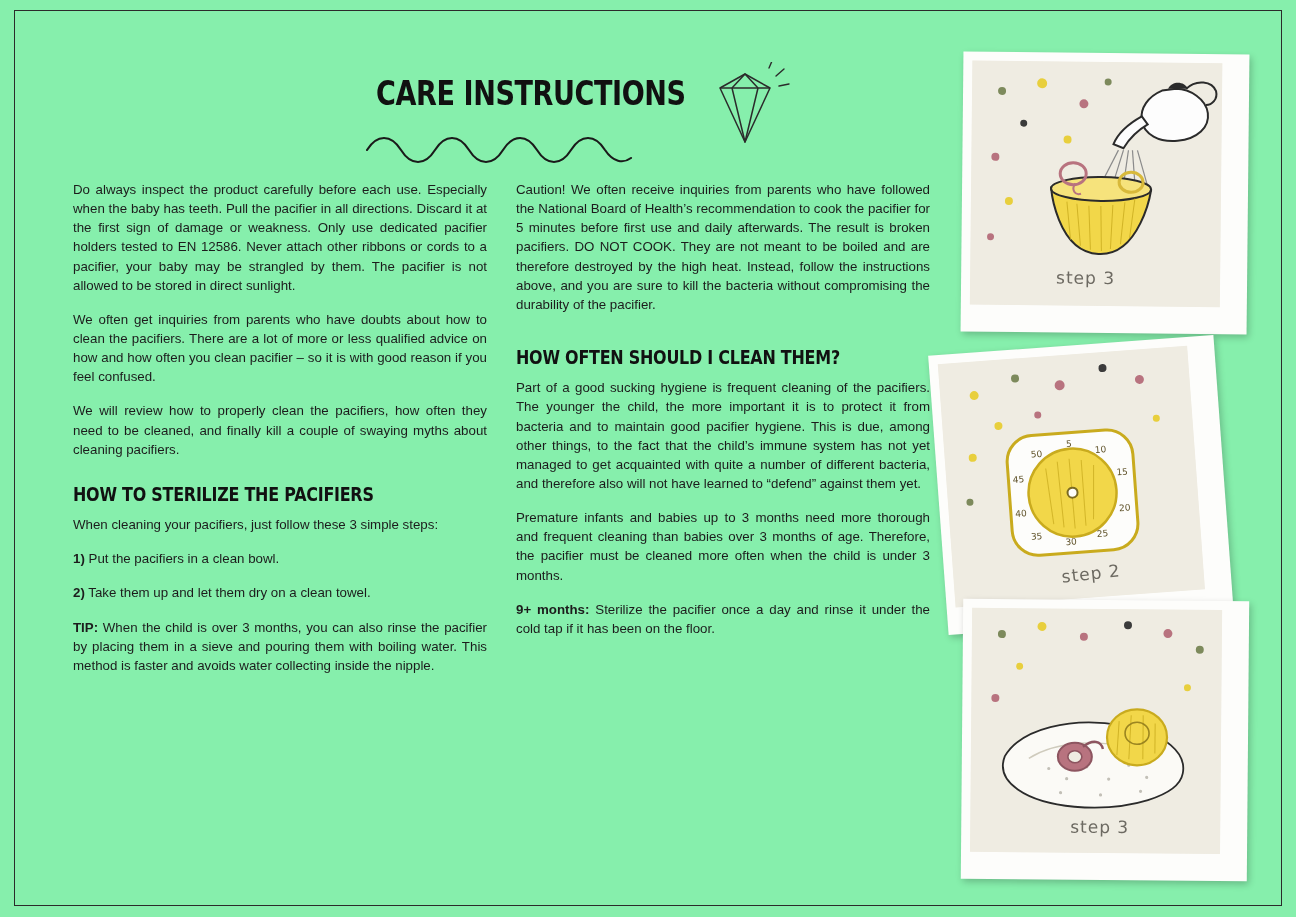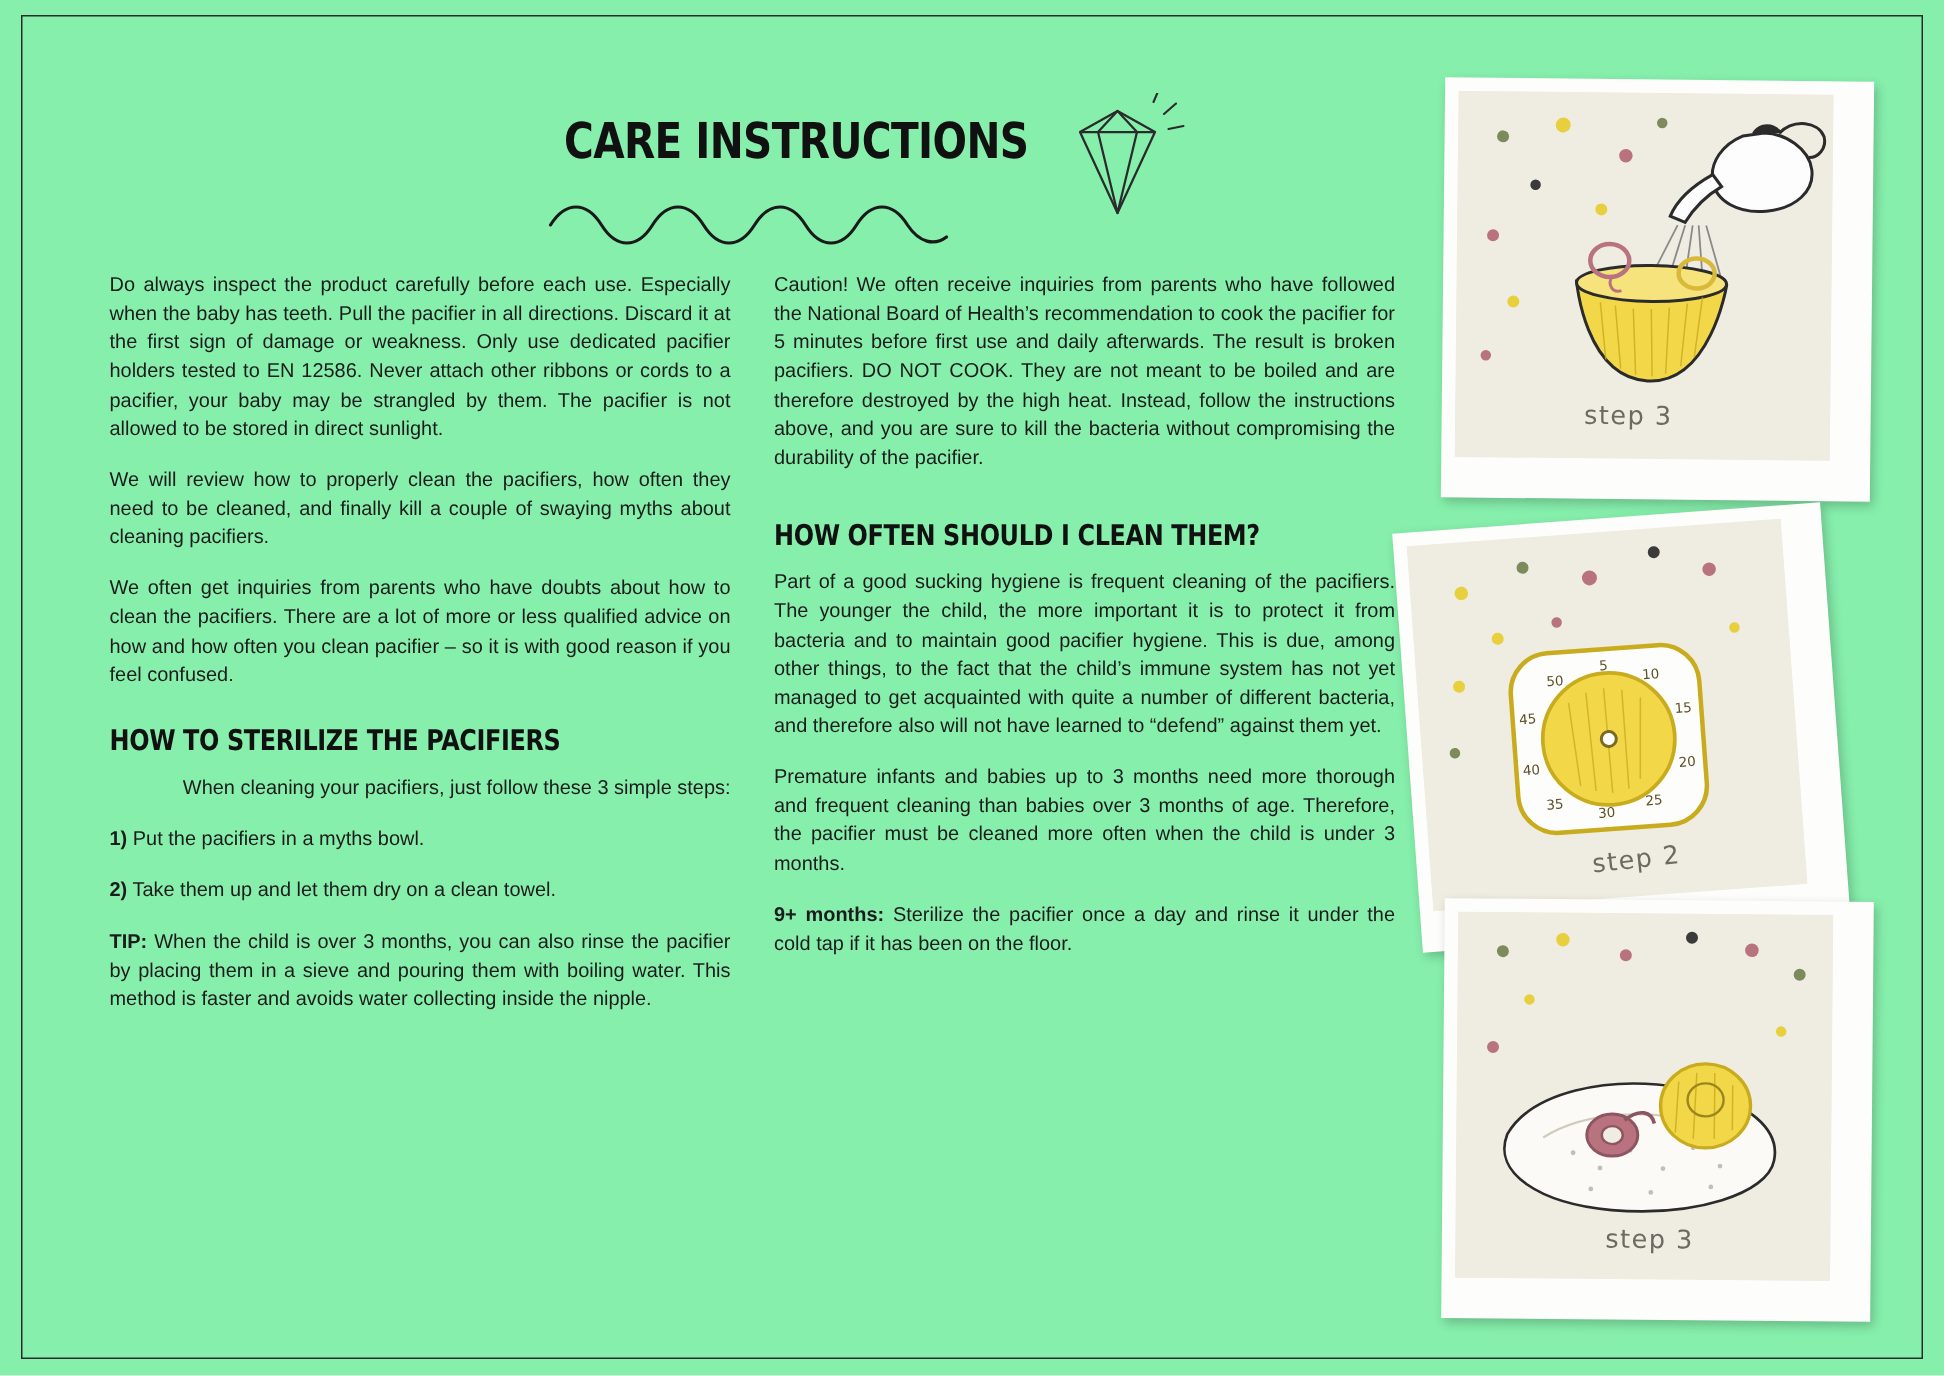--- a/index.html
+++ b/index.html
@@ -168,30 +168,30 @@
       <g stroke="#2b2b2b" stroke-width="1.4" stroke-linecap="round">
         <path d="M76,14 L84,7"></path>
         <path d="M79,24 L89,22"></path>
         <path d="M69,6 L72,-1"></path>
       </g>
     </svg>
   </div>
 
   <div class="col col-left">
     <p>Do always inspect the product carefully before each use. Especially when the baby has teeth. Pull the pacifier in all directions. Discard it at the first sign of damage or weakness. Only use dedicated pacifier holders tested to EN 12586. Never attach other ribbons or cords to a pacifier, your baby may be strangled by them. The pacifier is not allowed to be stored in direct sunlight.</p>
+    <p>We often get inquiries from parents who have doubts about how to clean the pacifiers. There are a lot of more or less qualified advice on how and how often you clean pacifier – so it is with good reason if you feel confused.</p>
     <p>We will review how to properly clean the pacifiers, how often they need to be cleaned, and finally kill a couple of swaying myths about cleaning pacifiers.</p>
-    <p>We often get inquiries from parents who have doubts about how to clean the pacifiers. There are a lot of more or less qualified advice on how and how often you clean pacifier – so it is with good reason if you feel confused.</p>
 
     <div class="sec-head">HOW TO STERILIZE THE PACIFIERS</div>
-    <p class="tight" style="text-align:right;">When cleaning your pacifiers, just follow these 3 simple steps:</p>
+    <p class="tight" style="text-align:left;">When cleaning your pacifiers, just follow these 3 simple steps:</p>
 
     <div class="steps" style="margin-top:15px;">
       <p class="step-line">
         <span class="b">1)</span>
-        <span>Put the pacifiers in a myths bowl.</span>
+        <span>Put the pacifiers in a clean bowl.</span>
       </p>
       <p class="step-line">
         <span class="b">2)</span>
         <span>Take them up and let them dry on a clean towel.</span>
       </p>
     </div>
 
     <p>
       <span class="b">TIP:</span><span> When the child is over 3 months, you can also rinse the pacifier by placing them in a sieve and pouring them with boiling water. This method is faster and avoids water collecting inside the nipple.</span>
     </p>

